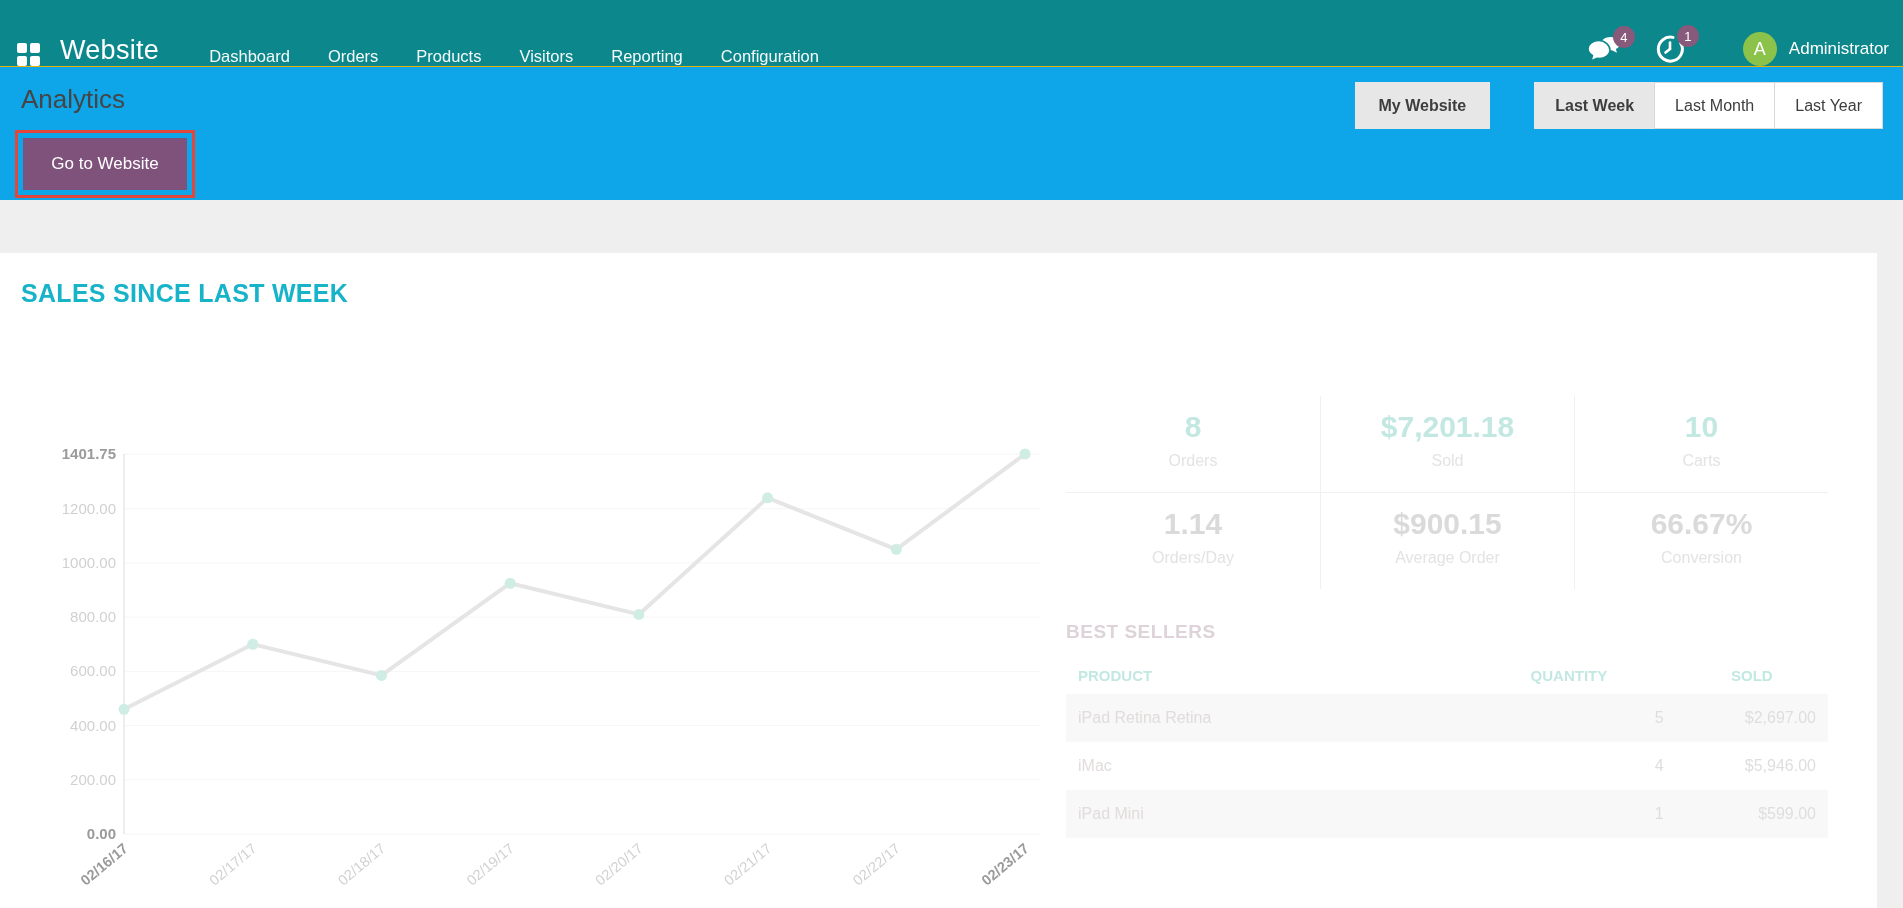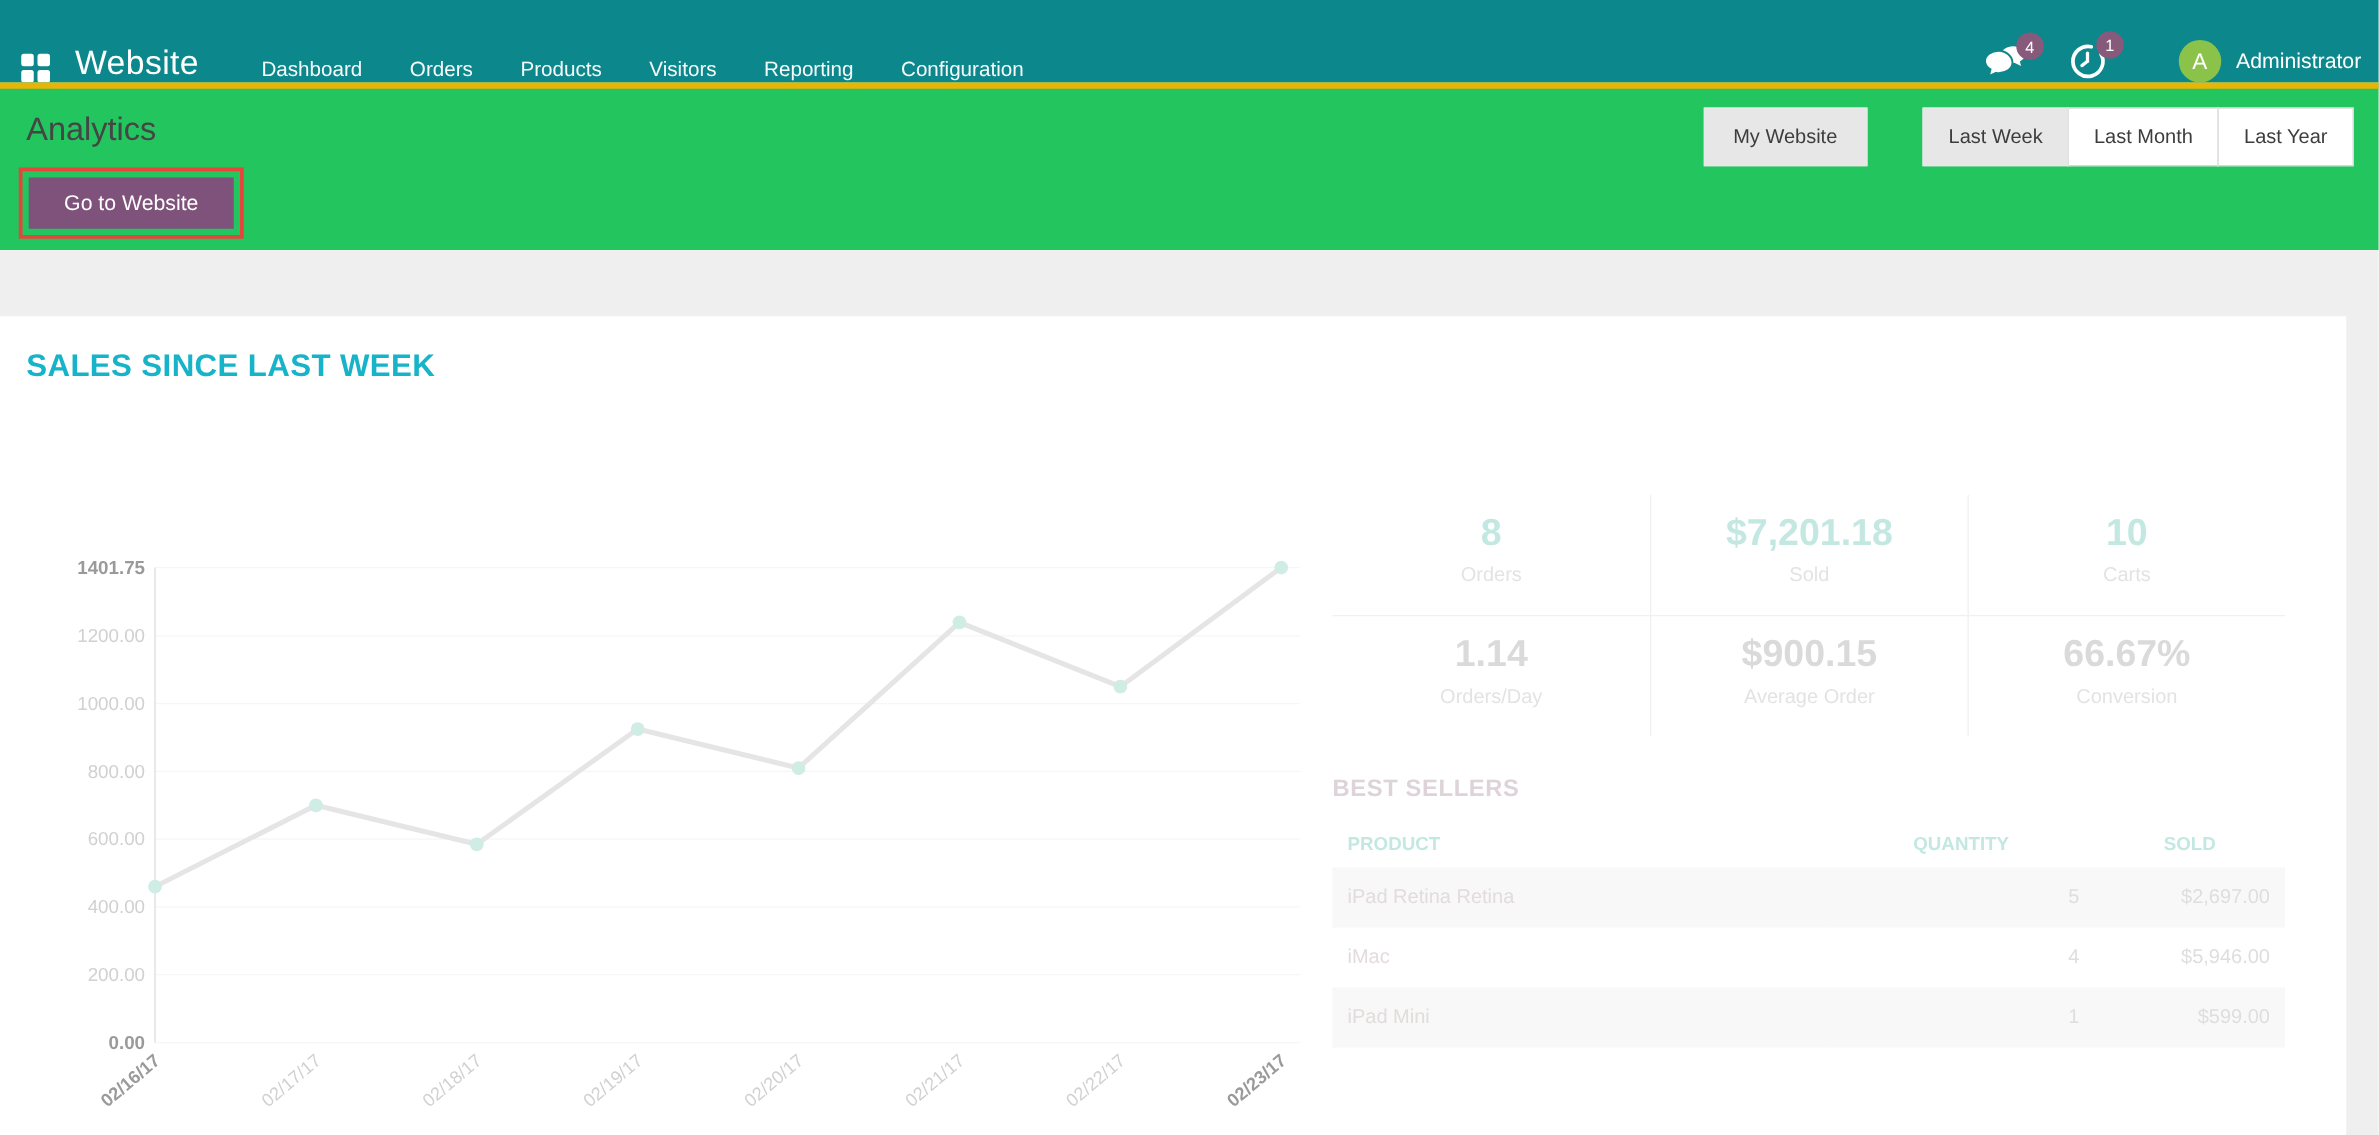--- a/index.html
+++ b/index.html
@@ -22,33 +22,33 @@
   .badge { position:absolute; top:-9px; right:-14px; min-width:22px; height:22px; padding:0 4px;
            border-radius:11px; background:var(--c-badge,#875A7B); color:#fff; font-size:13px;
            display:flex; align-items:center; justify-content:center; }
   .user-menu { display:flex; align-items:center; cursor:pointer; }
   .avatar { width:34px; height:34px; border-radius:50%; background:var(--c-avatar,#8BC34A);
             color:#fff; font-size:18px; display:flex; align-items:center; justify-content:center;
             margin-right:12px; }
   .user-name { font-size:17px; }
 
   
-  .control-panel { position:absolute; top:66px; left:0; width:1903px; height:134px; background:#22c55e;
-                   border-top:5px solid #eab308; }
+  .control-panel { position:absolute; top:66px; left:0; width:1903px; height:134px; background:#0ea5e9;
+                   border-top:1px solid #eab308; }
   .page-title { position:absolute; left:21px; top:17px; font-size:26px; font-weight:400; color:#454545; }
   .cp-buttons { position:absolute; top:15px; right:20px; display:flex; height:47px; }
   .btn { height:47px; font-size:16px; color:#3d3d3d; display:flex; align-items:center;
          justify-content:center; background:#fff; border:1px solid #d8d8d8; cursor:pointer;
          font-family:inherit; padding:0 20px; }
-  .btn.flat { background:#e7e7e7; border-color:#e7e7e7; }
+  .btn.flat { background:#e7e7e7; border-color:#e7e7e7;font-weight:bold; }
   .btn.mywebsite { margin-right:44px; padding:0 23px; }
   .range-group { display:flex; }
   .range-group .btn + .btn { margin-left:-1px; }
   .goto-wrap { position:absolute; left:15px; top:63px; border:3px solid var(--c-red,#E5463B); padding:5px; }
-  .goto-btn { width:164px; height:41px; background:var(--c-purple,#7E527B); color:#fff; font-size:17px;
+  .goto-btn { width:164px; height:52px; background:var(--c-purple,#7E527B); color:#fff; font-size:17px;
               border:none; display:flex; align-items:center; justify-content:center; cursor:pointer;
               font-family:inherit; }
 
   
   .content { position:absolute; top:200px; left:0; width:1903px; height:708px; background:#efefef; }
   .panel { position:absolute; top:22px; left:0; width:1877px; height:690px; background:#fff;margin-top:31px; }
   .sales-title { position:absolute; left:21px; top:26px; font-size:25px; font-weight:700;
                  color:var(--c-teal,#17B3C9); letter-spacing:.3px; }
   #chart-svg { position:absolute; left:0; top:100px; }
   .empty-msg { position:absolute; left:712px; top:158px; font-size:24.5px; font-weight:700; color:#606568; }

